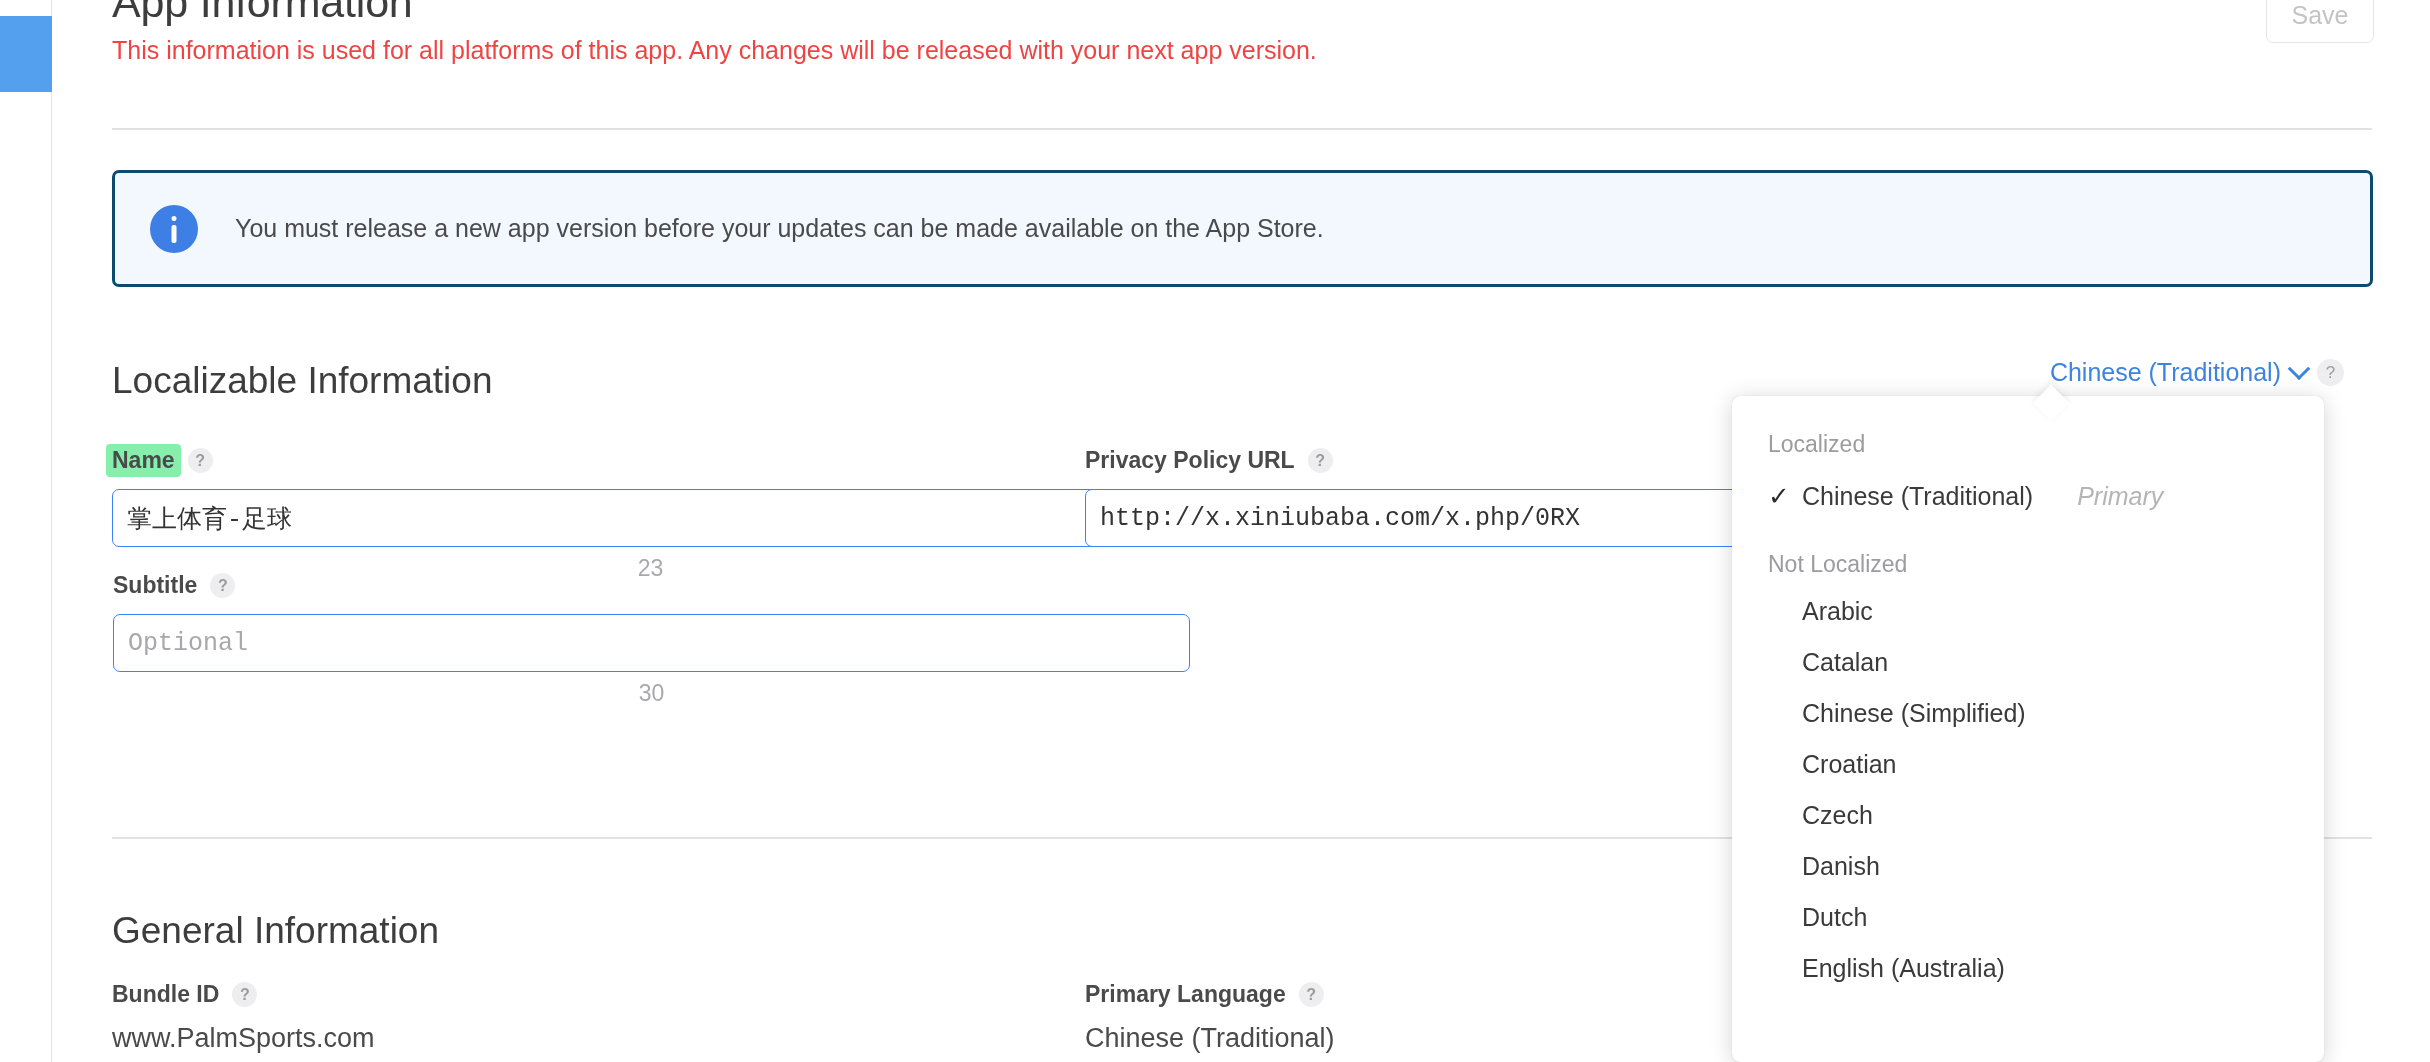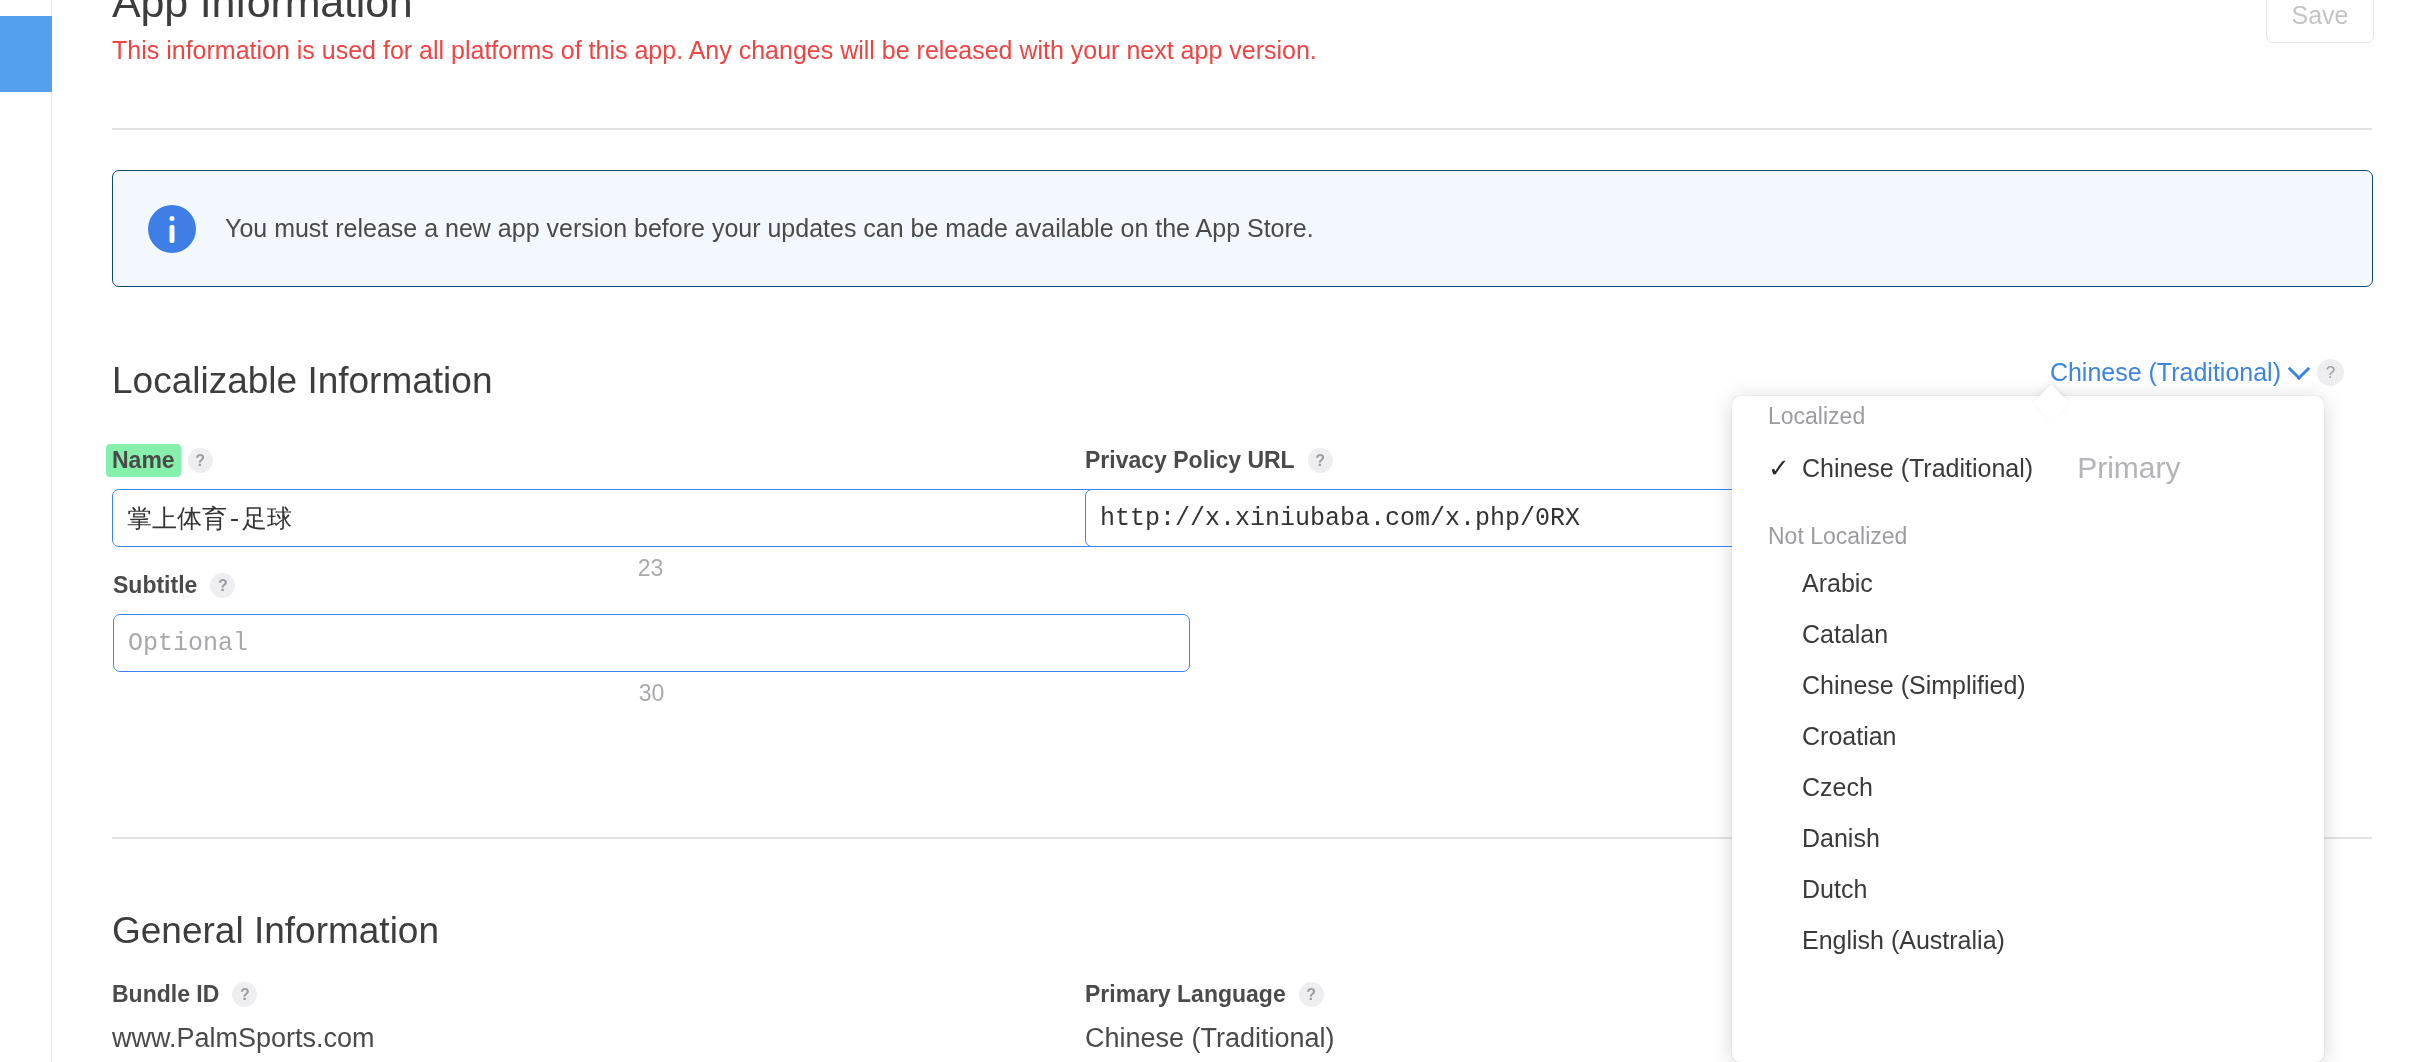--- a/index.html
+++ b/index.html
@@ -93,24 +93,25 @@
   .divider.d2 { top: 837px; }
 
   
   .info-banner {
     position: absolute;
     left: 59px;
     top: 170px;
     width: 2261px;
     height: 117px;
     background: #f3f8fe;
-    border: 1px solid #0c4a6e;
+    border: 3px solid #0c4a6e;
     border-radius: 7px;
     display: flex;
     align-items: center;
+    gap: 8px;
   }
   .info-icon {
     width: 48px; height: 48px;
     border-radius: 50%;
     background: #3d7fe5;
     margin-left: 35px;
     flex: 0 0 auto;
     position: relative;
   }
   .info-icon::before {
@@ -275,21 +276,21 @@
     box-shadow: -2px -2px 6px rgba(0,0,0,0.07);
   }
 
   .popover-group-label {
     font-size: 23px;
     color: #9b9ba0;
     padding: 0 0 0 36px;
     height: 40px;
     line-height: 40px;
   }
-  .popover-group-label.first { }
+  .popover-group-label.first { margin-top: 28px; }
   .popover-group-label.second { margin-top: 24px; }
 
   .popover-item {
     display: flex;
     align-items: center;
     height: 48px;
     padding: 0 36px;
     font-size: 25px;
     color: #3a3a3a;
     cursor: pointer;
@@ -300,22 +301,23 @@
     flex: 0 0 auto;
     font-size: 26px;
     color: #2b2b2b;
     line-height: 1;
     margin-right: 8px;
   }
   .popover-item .check.empty { visibility: hidden; }
   .popover-item .itm-label { flex: 0 0 auto; }
   .popover-item .primary-tag {
     margin-left: 44px;
-    font-size: 30px;
+    font-size: 25px;
     color: #b4b4b8;
+    font-style: italic;
   }
   .popover-item.localized-row { margin-top: 8px; margin-bottom: 6px; }
   .popover-item.not-loc { margin-top: 3px; }
 
   .popover-list { padding-bottom: 2px; }
 </style>
 </head>
 <body>
 
 <div id="root">

